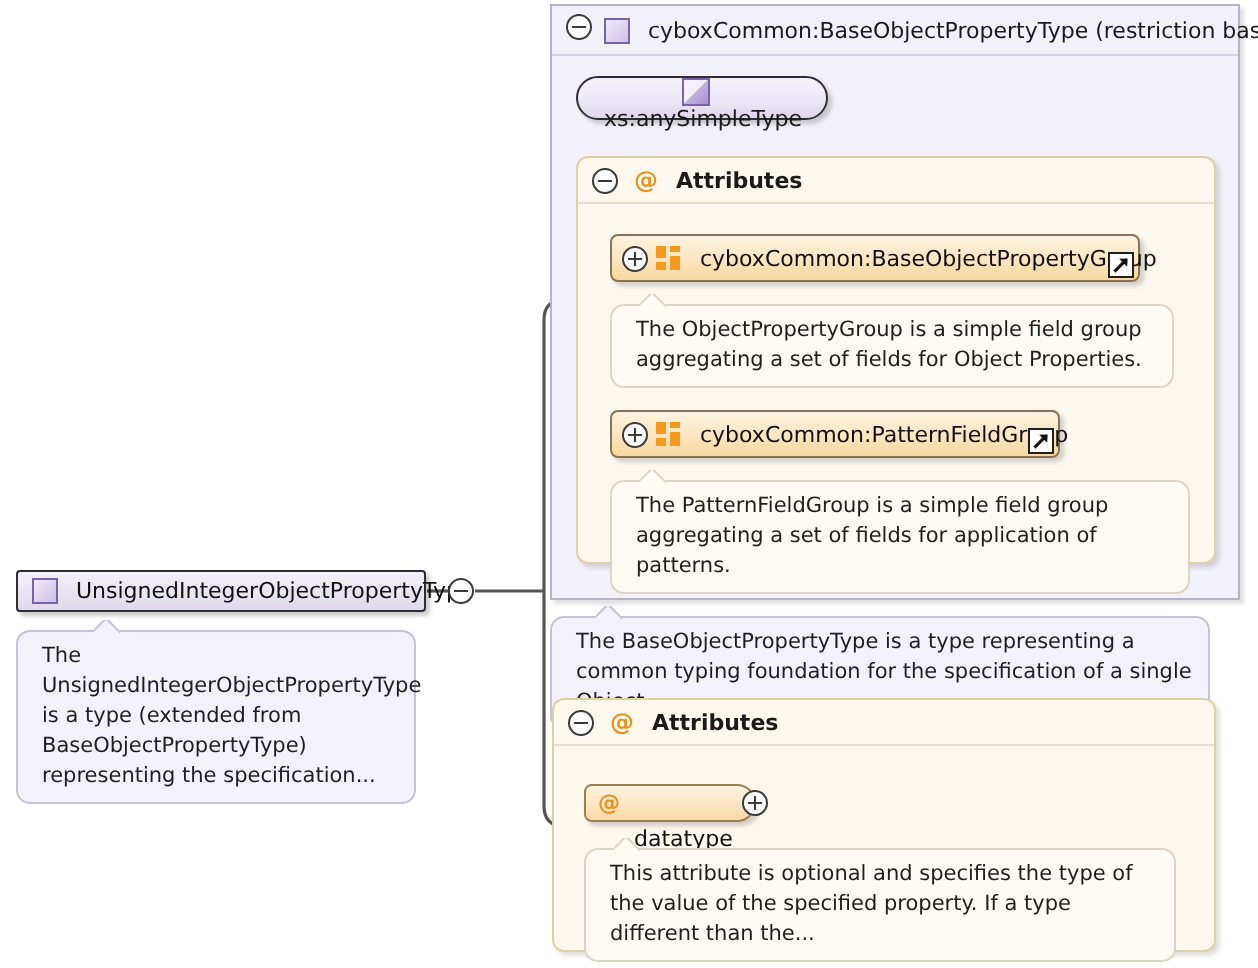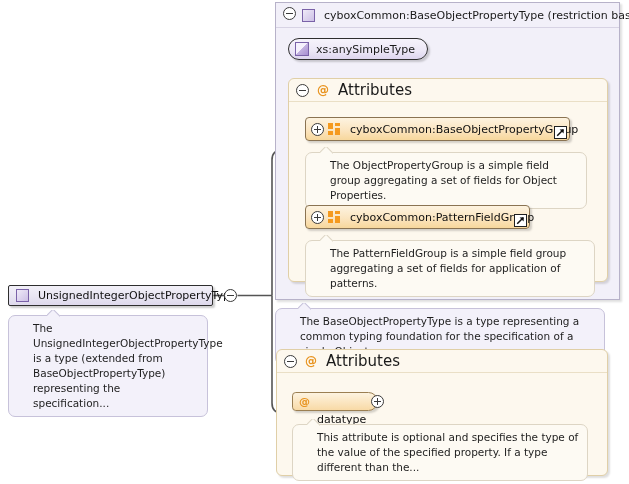--- a/index.html
+++ b/index.html
@@ -83,21 +83,21 @@
     width: 1.2px; height: 7px;
     background: #3a3a3a;
   }
   .circ-root { left: 224px; top: 289px; }
 
   
   .anno {
     position: absolute;
     box-sizing: border-box;
     border-radius: 7px;
-    padding: 5px 8px 5px 24px;
+    padding: 5px 8px 5px 12px;
     font-size: 10.5px;
     line-height: 15px;
     color: #1e1e1e;
   }
   .anno-lav {
     background: #f3f1fa;
     border: 1px solid #c7c2da;
   }
   .anno-cream {
     background: #fdfaf3;
@@ -172,20 +172,21 @@
     top: 38px;
     height: 22px;
     box-sizing: border-box;
     padding: 0 12px 0 6px;
     background: linear-gradient(to bottom, #f6f3fb 0%, #ece7f6 60%, #ddd5ee 100%);
     border: 1.4px solid #2e2e2e;
     border-radius: 11px;
     display: flex;
     align-items: center;
     box-shadow: 2px 2px 2px rgba(0,0,0,0.18);
+    flex-direction: column;
   }
   .capsule .simple-icon {
     width: 12px; height: 12px;
     background: linear-gradient(135deg, #f5f1fc 0%, #f5f1fc 48%, #c3b2e0 50%, #a88fd2 100%);
     border: 1.2px solid #7a62a8;
     flex: 0 0 auto;
   }
   .capsule .cap-label {
     margin-left: 7px;
     font-size: 11px;
@@ -213,22 +214,23 @@
   }
   .attr-header .at-glyph {
     margin-left: 28px;
     color: #e8931f;
     font-size: 12px;
     font-weight: bold;
     line-height: 1;
   }
   .attr-header .attr-title {
     margin-left: 9px;
-    font-size: 15px;
+    font-size: 11px;
     color: #1a1a1a;
+    font-weight: bold;
   }
 
   
   .group-box {
     position: absolute;
     height: 24px;
     box-sizing: border-box;
     background: linear-gradient(to bottom, #fdf3e0 0%, #fbe5c0 55%, #f7d79c 100%);
     border: 1.3px solid #8a7352;
     border-radius: 4px;

